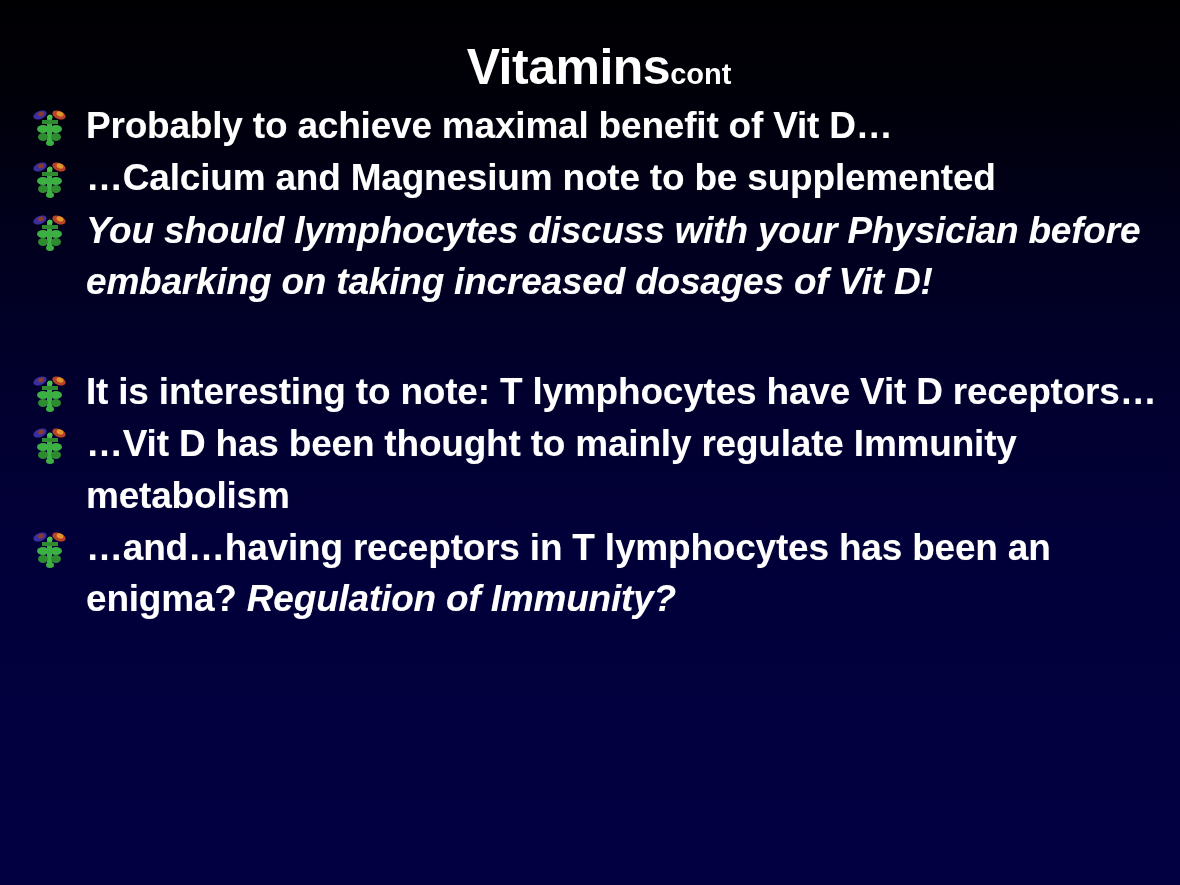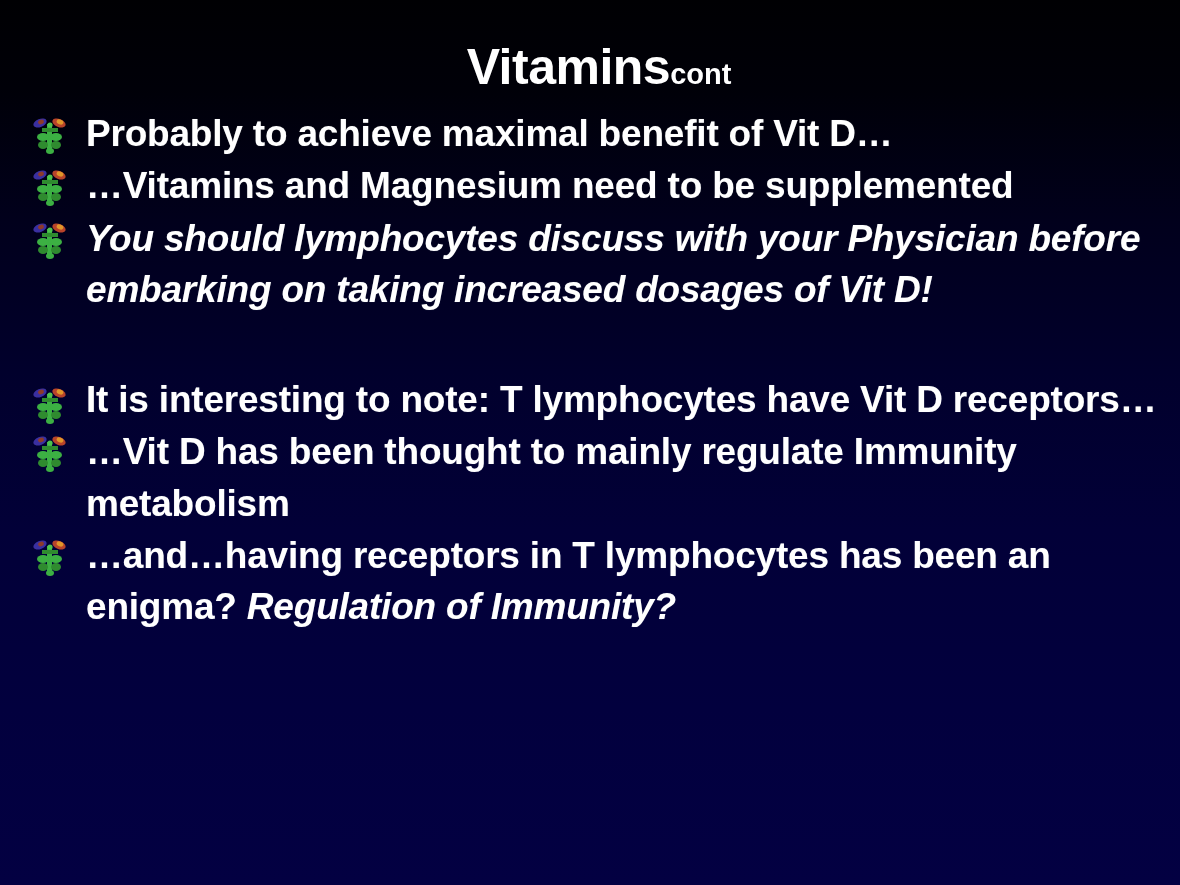--- a/index.html
+++ b/index.html
@@ -42,32 +42,31 @@
   }
   .title-sub {
     font-size: 29px;
     font-weight: bold;
     letter-spacing: 0px;
   }
 
   
   .bullet-list {
     position: absolute;
-    top: 108px;
+    top: 100px;
     left: 30px;
     width: 1135px;
   }
   .bullet-row {
     display: flex;
     align-items: flex-start;
     margin-bottom: 1px;
   }
   .bullet-row.spaced-before {
     margin-top: 58px;
-    align-items: center;
   }
   .bullet-marker {
     flex: 0 0 auto;
     width: 40px;
     height: 42px;
     margin-right: 16px;
     position: relative;
     top: 6px;
   }
   .bullet-marker svg { display: block; }
@@ -124,21 +123,21 @@
           <ellipse cx="13" cy="31" rx="5" ry="4" fill="#2f8b2f"></ellipse>
           <ellipse cx="26" cy="31" rx="5" ry="4" fill="#2f8b2f"></ellipse>
           <ellipse cx="20" cy="37" rx="4" ry="3" fill="#3cb043"></ellipse>
           <ellipse cx="10" cy="9" rx="7" ry="4" fill="#3a2fa0" transform="rotate(-22 10 9)"></ellipse>
           <ellipse cx="29" cy="9" rx="7" ry="4" fill="#b8432a" transform="rotate(22 29 9)"></ellipse>
           <ellipse cx="30" cy="8" rx="3.5" ry="2.4" fill="#e0962a" transform="rotate(22 30 8)"></ellipse>
           <ellipse cx="11" cy="8" rx="3" ry="2.2" fill="#8e3a2a" transform="rotate(-22 11 8)"></ellipse>
           <circle cx="20" cy="11" r="2.6" fill="#4ec24e"></circle>
         </svg>
       </span>
-      <span class="bullet-text">…Vitamins and Magnesium need to be supplemented</span>
+      <span class="bullet-text">…Calcium and Magnesium note to be supplemented</span>
     </div>
 
     <div class="bullet-row">
       <span class="bullet-marker">
         <svg width="40" height="42" viewBox="0 0 40 42" aria-hidden="true">
           <rect x="17" y="10" width="5" height="26" fill="#3cb043"></rect>
           <rect x="12" y="14" width="16" height="4" fill="#2f8b2f"></rect>
           <ellipse cx="13" cy="23" rx="6" ry="4" fill="#3cb043"></ellipse>
           <ellipse cx="26" cy="23" rx="6" ry="4" fill="#3cb043"></ellipse>
           <ellipse cx="13" cy="31" rx="5" ry="4" fill="#2f8b2f"></ellipse>

